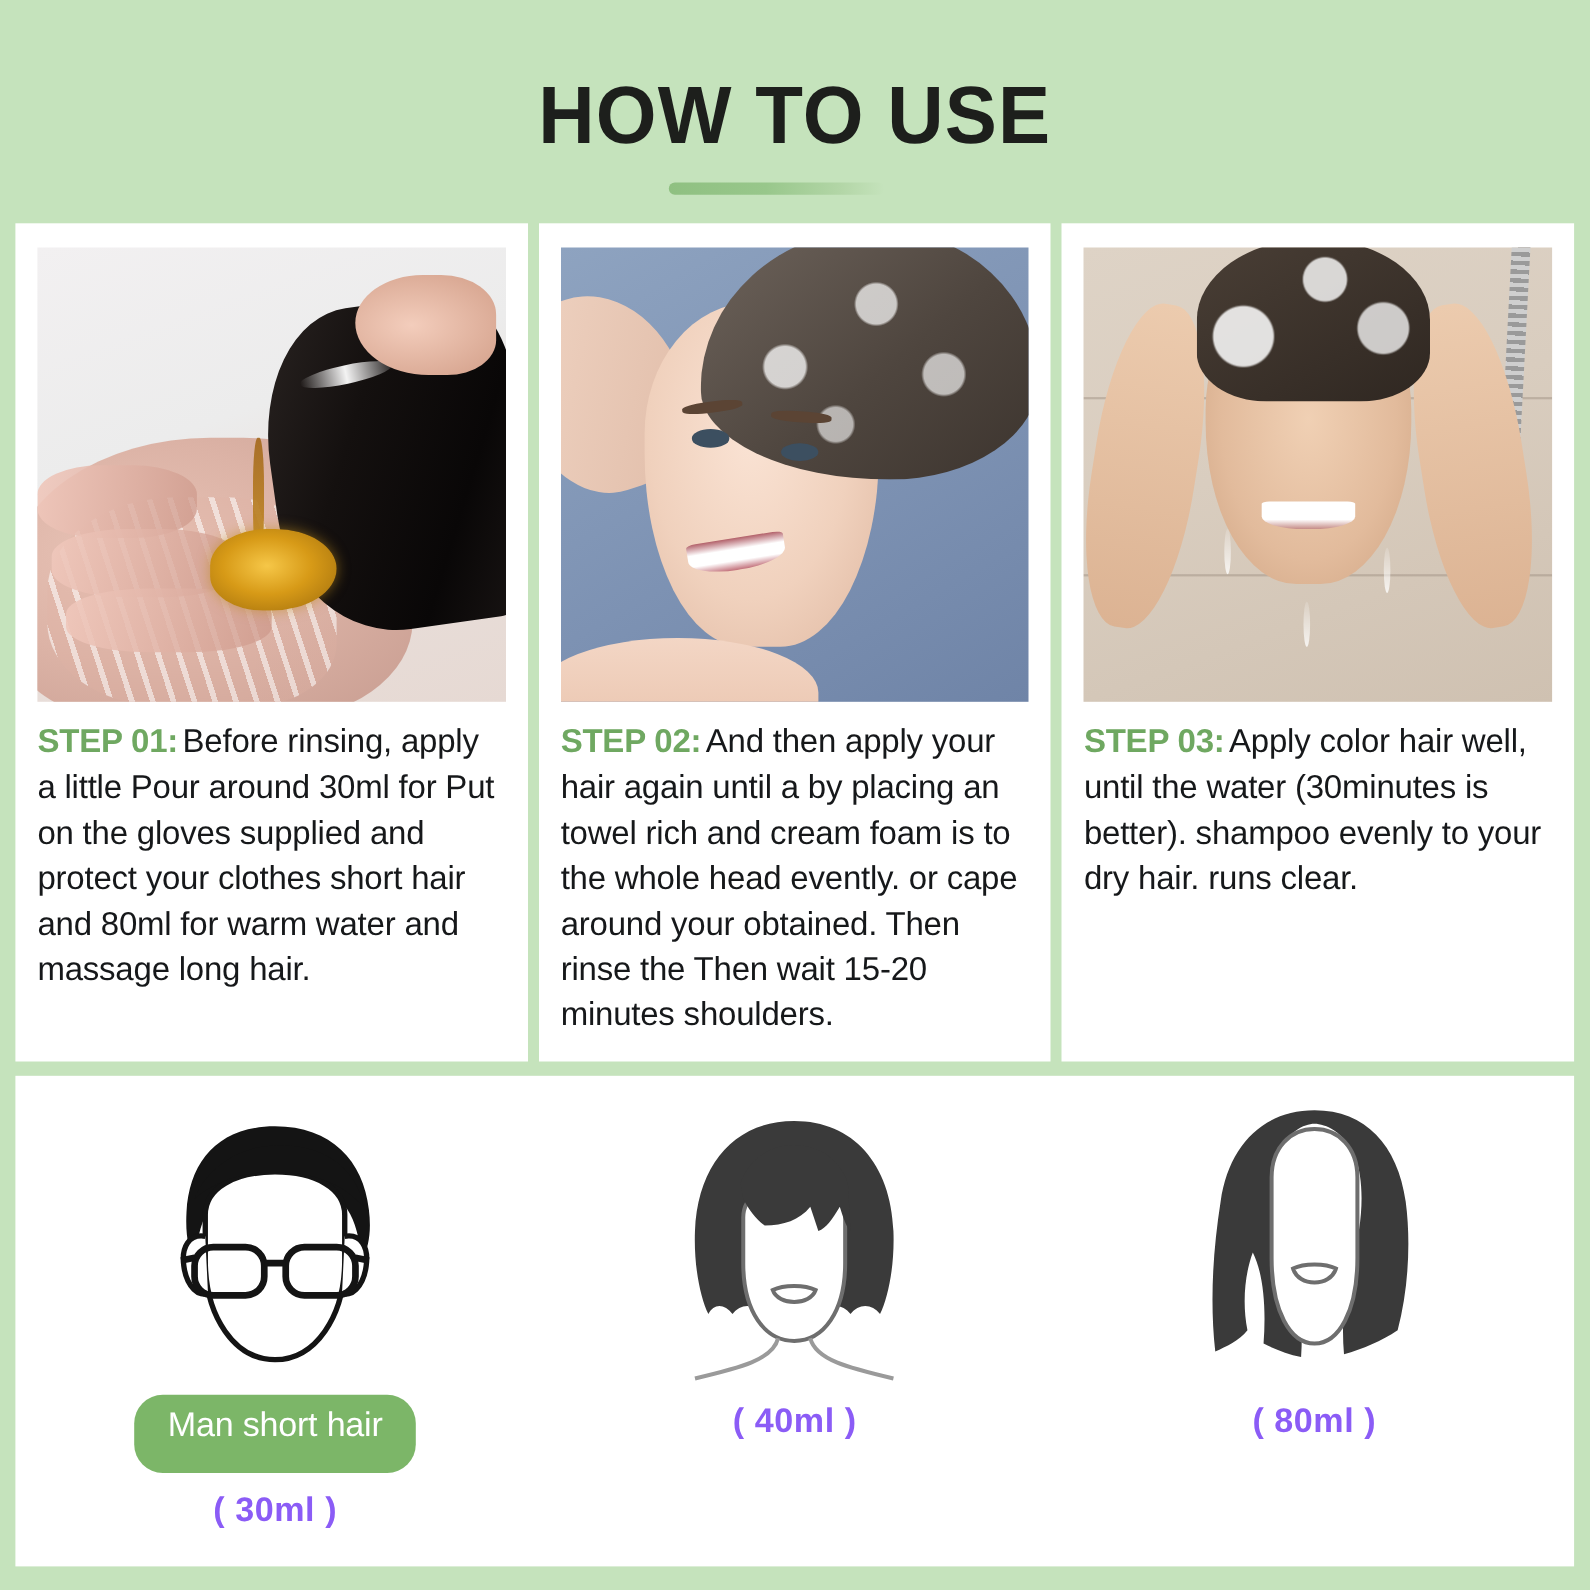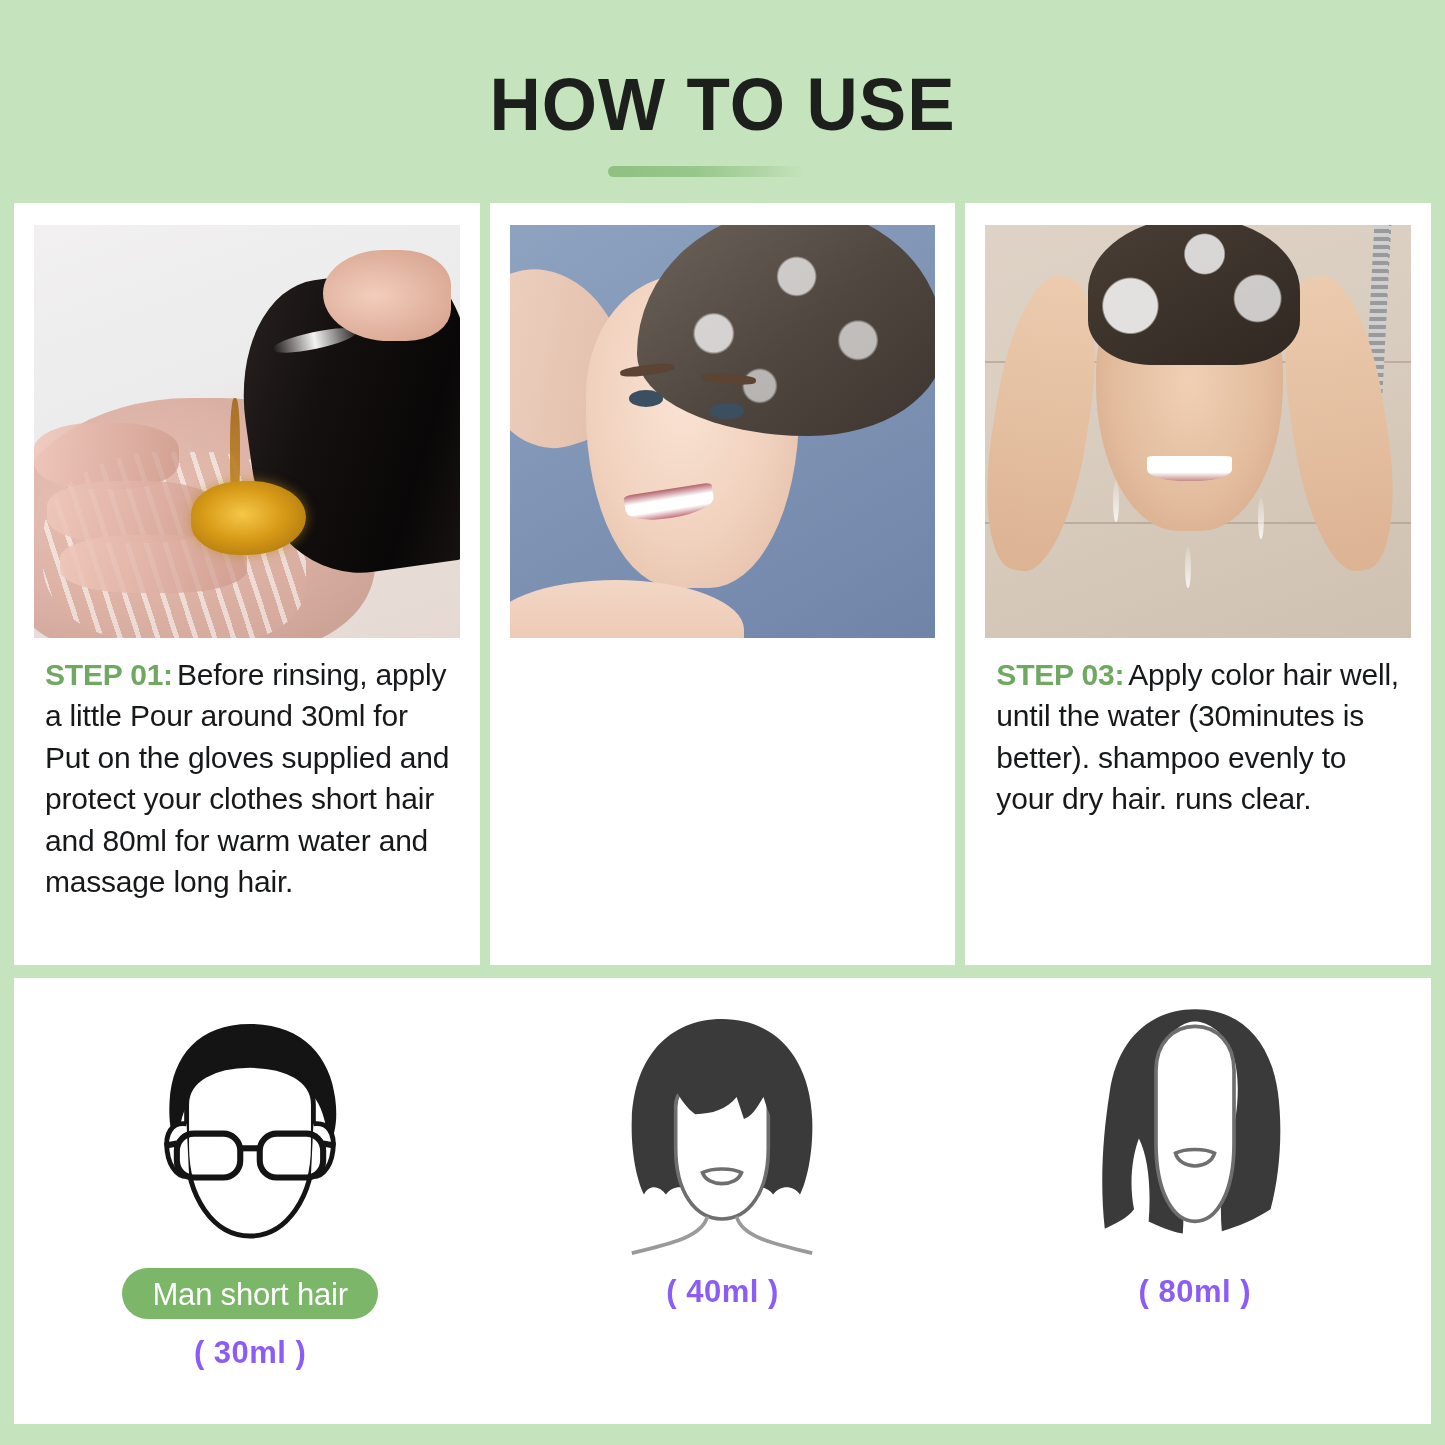--- a/index.html
+++ b/index.html
@@ -50,21 +50,20 @@
     position: relative; overflow: hidden;
     background: #ddd;
   }
   .step-text {
     margin-top: 16px;
     font-family: "Liberation Sans Narrow", "Liberation Sans", sans-serif;
     font-size: 30px;
     line-height: 1.38;
     color: #16181a;
     letter-spacing: -0.2px;
-    margin-left: 11px;
   }
   .step-label {
     font-weight: bold;
     color: #6fa861;
     margin-right: 4px;
   }
 
   
   .p1 { background: linear-gradient(160deg,#f2f0f1 0%, #ececec 38%, #e9e0dc 60%, #e6d9d3 100%); }
   .p1 .glove {
@@ -208,21 +207,21 @@
     display: flex; flex-direction: column; align-items: center;
     padding-top: 24px;
   }
   .silhouette { width: 250px; height: 256px; position: relative; }
   .silhouette svg { width: 100%; height: 100%; display: block; }
   .pill {
     margin-top: 10px;
     background: #7cb668;
     color: #ffffff;
     border-radius: 26px;
-    padding: 9px 30px 6px 30px;
+    padding: 9px 30px 26px 30px;
     font-family: "Liberation Sans Narrow", "Liberation Sans", sans-serif;
     font-size: 31px;
     font-weight: normal;
     white-space: nowrap;
     letter-spacing: -0.2px;
   }
   .volume {
     margin-top: 16px;
     color: #8b5cf6;
     font-family: "Liberation Sans Narrow", "Liberation Sans", sans-serif;
@@ -265,20 +264,23 @@
       <div class="photo p2">
         <div class="arm-l"></div>
         <div class="face"></div>
         <div class="hair"></div>
         <div class="brow b1"></div>
         <div class="brow b2"></div>
         <div class="eye e1"></div>
         <div class="eye e2"></div>
         <div class="mouth"></div>
         <div class="shoulder"></div>
+      </div>
+      <div class="step-text">
+        <span class="step-label">STEP 02:</span><span>And then apply your hair again until a by placing an towel rich and cream foam is to the whole head evently. or cape around your obtained. Then rinse the Then wait 15-20 minutes shoulders.</span>
       </div>
     </div>
 
     <div class="step-card">
       <div class="photo p3">
         <div class="tile-line" style="top:33%"></div>
         <div class="tile-line" style="top:72%"></div>
         <div class="hose"></div>
         <div class="arm arm-left"></div>
         <div class="arm arm-right"></div>

